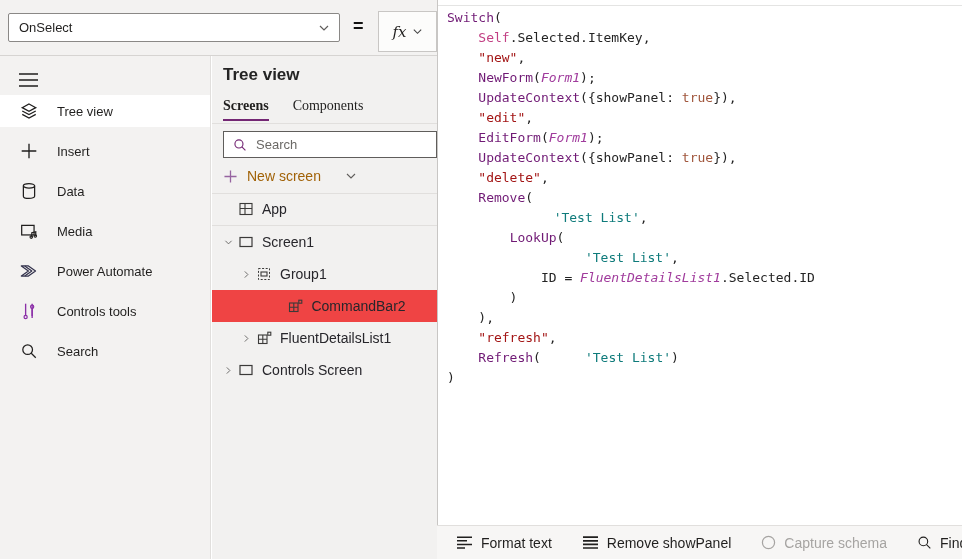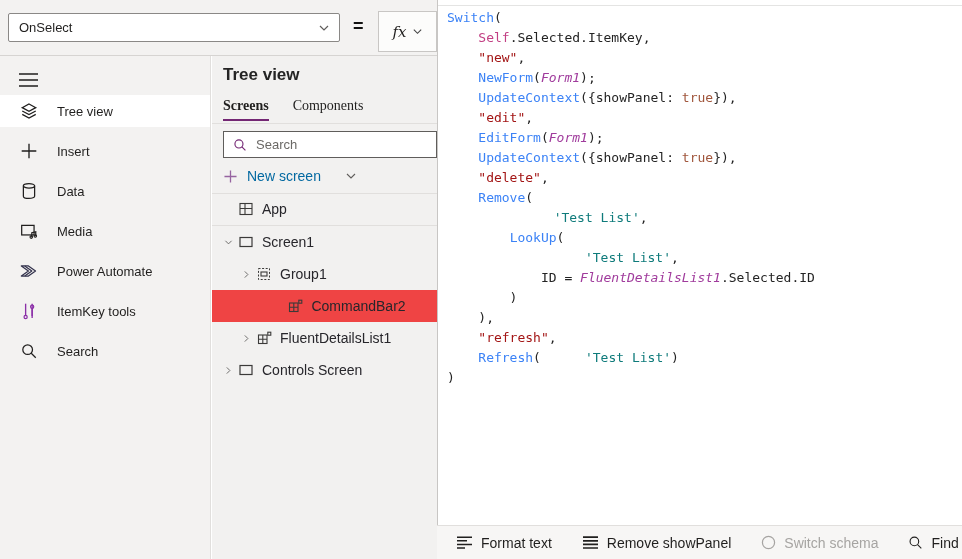--- a/index.html
+++ b/index.html
@@ -44,42 +44,42 @@
   .tab { padding-bottom:5px; cursor:pointer; }
   .tab.active { font-weight:700; border-bottom:2px solid #742774; }
   .hdiv { position:absolute; left:0; right:0; border-top:1px solid #e1dfdd; }
   .search-box { position:absolute; left:11px; right:0; top:75px; height:27px;
     background:#fff; border:1px solid #5f5d5b;
     display:flex; align-items:center; gap:7px; padding:0 6px 0 9px; }
   .search-box input { flex:1; border:none; outline:none; background:transparent;
     font-size:13px; color:#201f1e; font-family:inherit; min-width:0; }
   .search-box input::placeholder { color:#6b6966; }
   .new-screen { position:absolute; left:12px; top:107px; height:26px;
-    display:flex; align-items:center; gap:10px; font-size:14px; color:#0369a1; cursor:pointer; }
+    display:flex; align-items:center; gap:10px; font-size:14px; color:#a16207; cursor:pointer; }
   .new-screen .chev { margin-left:14px; }
 
   .tree { position:absolute; left:0; right:0; top:137px; }
   .tree-row { height:32px; display:flex; align-items:center; font-size:14px; color:#27262b; cursor:pointer; }
   .tree-row.selected { background:#ef4444;justify-content:center; }
   .tree-row.app-row { border-bottom:1px solid #e1dfdd; height:33px; }
   .chev-slot { width:16px; height:16px; margin-left:8px; flex:none;
     display:flex; align-items:center; justify-content:center; }
   .lvl1 .chev-slot { margin-left:26px; }
   .tree-icon { width:16px; height:16px; margin-left:2px; flex:none; }
   .tree-label { margin-left:8px; white-space:nowrap; }
 
   
   .code-panel { position:absolute; left:437px; top:0; right:0; bottom:34px;
     background:#fff; border-left:1px solid #c8c6c4; }
   .code-panel::before { content:""; position:absolute; left:0; right:0; top:5px;
     border-top:1px solid #e4e4e3; }
   .code-inner { position:absolute; left:9px; top:8px; right:0; bottom:0;
     font-family:"DejaVu Sans Mono", monospace; font-size:13px; line-height:20px;
     white-space:pre; cursor:text; overflow:hidden; }
-  .tok-fn   { color:#3b82f6; }
+  .tok-fn   { color:#701a75; }
   .tok-str  { color:#a31515; }
   .tok-id   { color:#0f7b7b;margin-left:44px; }
   .tok-ctrl { color:#a03b9c; font-style:italic; }
   .tok-kw   { color:#c24084;margin-top:41px; }
   .tok-bool { color:#a0563c; }
   .tok-pl   { color:#242424; }
 
   
   .footer { position:absolute; left:437px; right:0; bottom:0; height:34px;
     background:#f7f6f5; border-top:1px solid #e1dfdd;
@@ -171,21 +171,21 @@
   <div class="nav-item" style="top:239px">
     <span class="nav-icon">
       <svg width="18" height="18" viewBox="0 0 16 16">
           <path d="M5 1.5v11" stroke="#8b2fa8" stroke-width="1.2" fill="none"></path>
           <circle cx="5" cy="13.3" r="1.4" fill="none" stroke="#8b2fa8" stroke-width="1.1"></circle>
           <path d="M10.8 1.5v11" stroke="#8b2fa8" stroke-width="1.2" fill="none"></path>
           <circle cx="10.8" cy="4.2" r="1.4" fill="none" stroke="#8b2fa8" stroke-width="1.1"></circle>
           <path d="M10.8 5.6v8.6" stroke="#8b2fa8" stroke-width="1.2" fill="none"></path>
         </svg>
     </span>
-    <span>ItemKey tools</span>
+    <span>Controls tools</span>
   </div>
 
   <div class="nav-item" style="top:279px">
     <span class="nav-icon">
       <svg width="18" height="18" viewBox="0 0 16 16">
           <circle cx="6.8" cy="6.8" r="4.3" fill="none" stroke="#201f1e" stroke-width="1.1"></circle>
           <path d="M10 10l4 4" stroke="#201f1e" stroke-width="1.1"></path>
         </svg>
     </span>
     <span>Search</span>
@@ -333,21 +333,21 @@
         </svg>
     </span>
     <span>Remove showPanel</span>
   </button>
   <button class="ftr-btn disabled">
     <span>
       <svg width="15" height="15" viewBox="0 0 16 16">
           <circle cx="8" cy="8" r="6.5" fill="none" stroke="#a6a4a2" stroke-width="1.3"></circle>
         </svg>
     </span>
-    <span>Switch schema</span>
+    <span>Capture schema</span>
   </button>
   <button class="ftr-btn">
     <span>
       <svg width="15" height="15" viewBox="0 0 16 16">
           <circle cx="6.8" cy="6.8" r="4.6" fill="none" stroke="#201f1e" stroke-width="1.2"></circle>
           <path d="M10.2 10.2l4 4" stroke="#201f1e" stroke-width="1.2"></path>
         </svg>
     </span>
     <span>Find a</span>
   </button>

